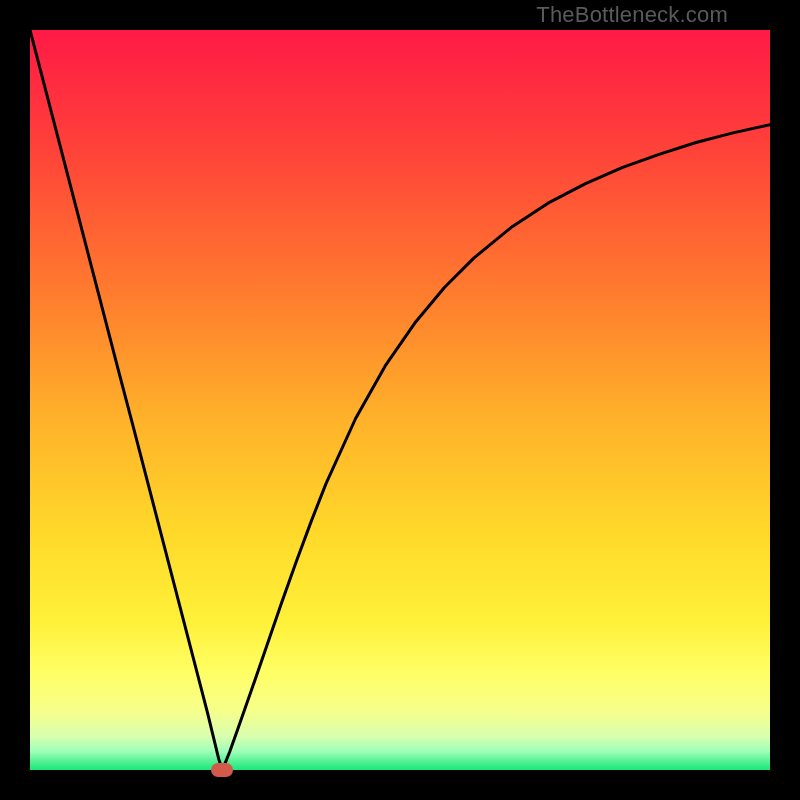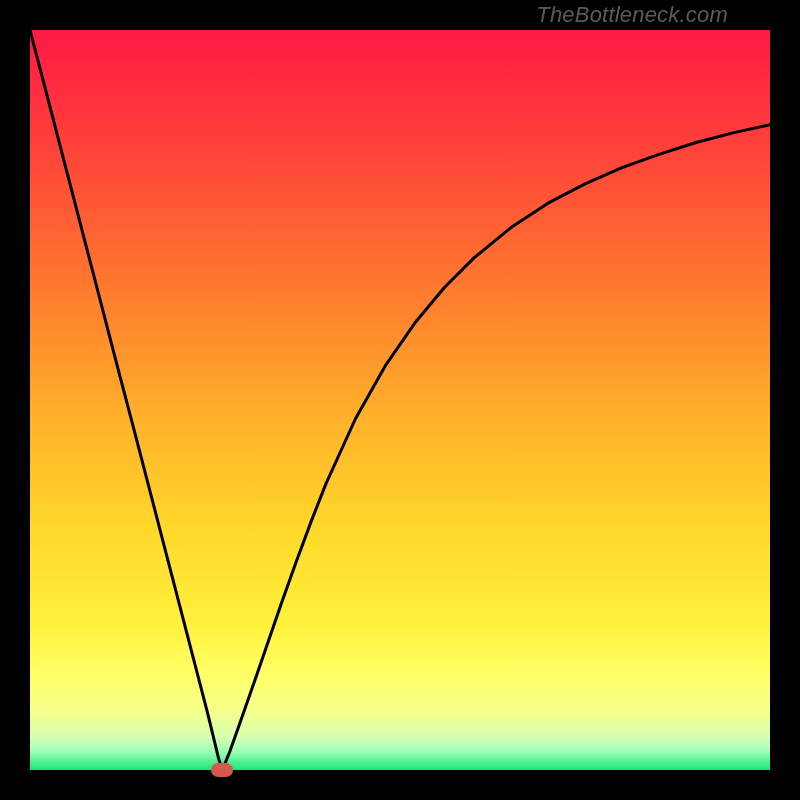--- a/index.html
+++ b/index.html
@@ -9,21 +9,20 @@
     height: 800px;
     background: #000;
     font-family: Arial, Helvetica, sans-serif;
     overflow: hidden;
   }
   .frame {
     position: relative;
     width: 740px;
     height: 800px;
     background: #000;
-    font-style: italic;
   }
   .watermark {
     position: absolute;
     top: 2px;
     right: 12px;
     color: #5a5a5a;
     font-size: 22px;
     letter-spacing: 0.2px;
     user-select: none;
   }

